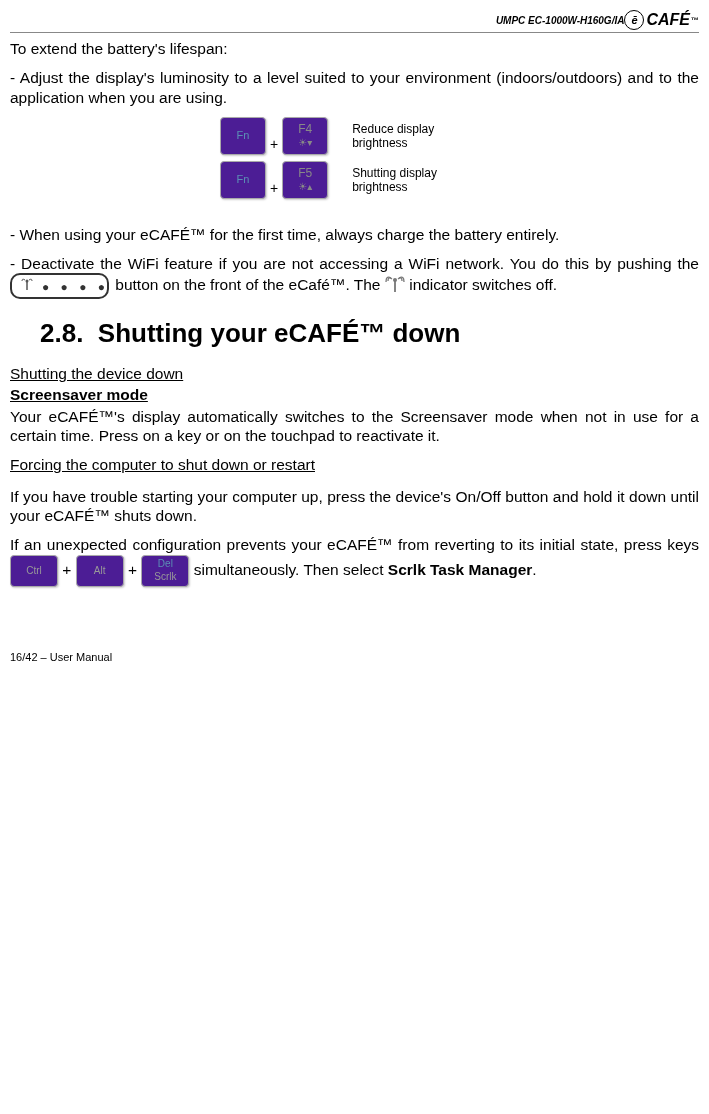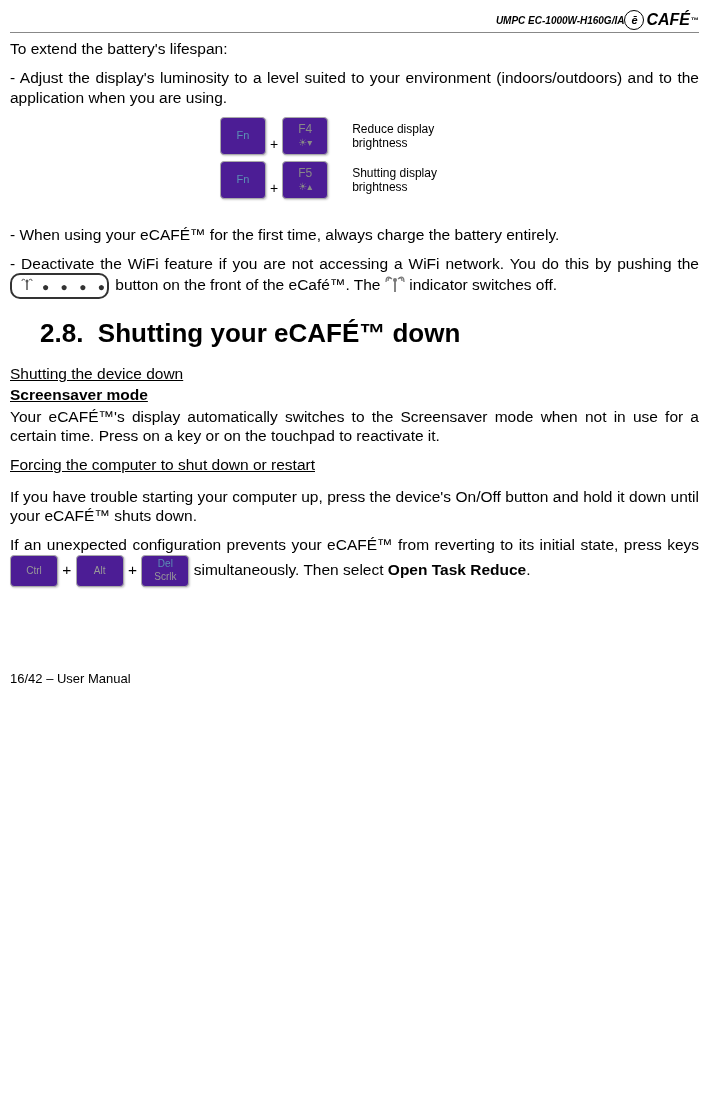--- a/index.html
+++ b/index.html
@@ -149,22 +149,22 @@
     width: 46px;
     height: 30px;
     vertical-align: middle;
     font-size: 10px;
     color: #999;
   }
   .key.inline-key .lbl {
     font-size: 10px;
   }
   .footer {
-    font-size: 13px;
-    margin-top: 84px;
+    font-size: 11px;
+    margin-top: 64px;
   }
   .nowrap { white-space: nowrap; }
 </style>
 </head>
 <body>
 
 <div class="page">
 
   <div class="header-row">
     <div class="model">UMPC EC-1000W-H160G/IA</div>
@@ -261,19 +261,19 @@
         <span>+</span>
         <span class="key inline-key">
             <span class="lbl">Alt</span>
           </span>
         <span>+</span>
         <span class="key inline-key" style="color:#5b8fb5;">
           <span class="lbl">Del</span>
           <span class="lbl" style="color:#999;">Scrlk</span>
         </span>
       </span>
-      <span> simultaneously. Then select </span><b>Open Task Reduce</b><span>.</span>
+      <span> simultaneously. Then select </span><b>Scrlk Task Manager</b><span>.</span>
     </p>
 
     <div class="footer">16/42 – User Manual</div>
   </div>
 
 </div>
 
 </body></html>

